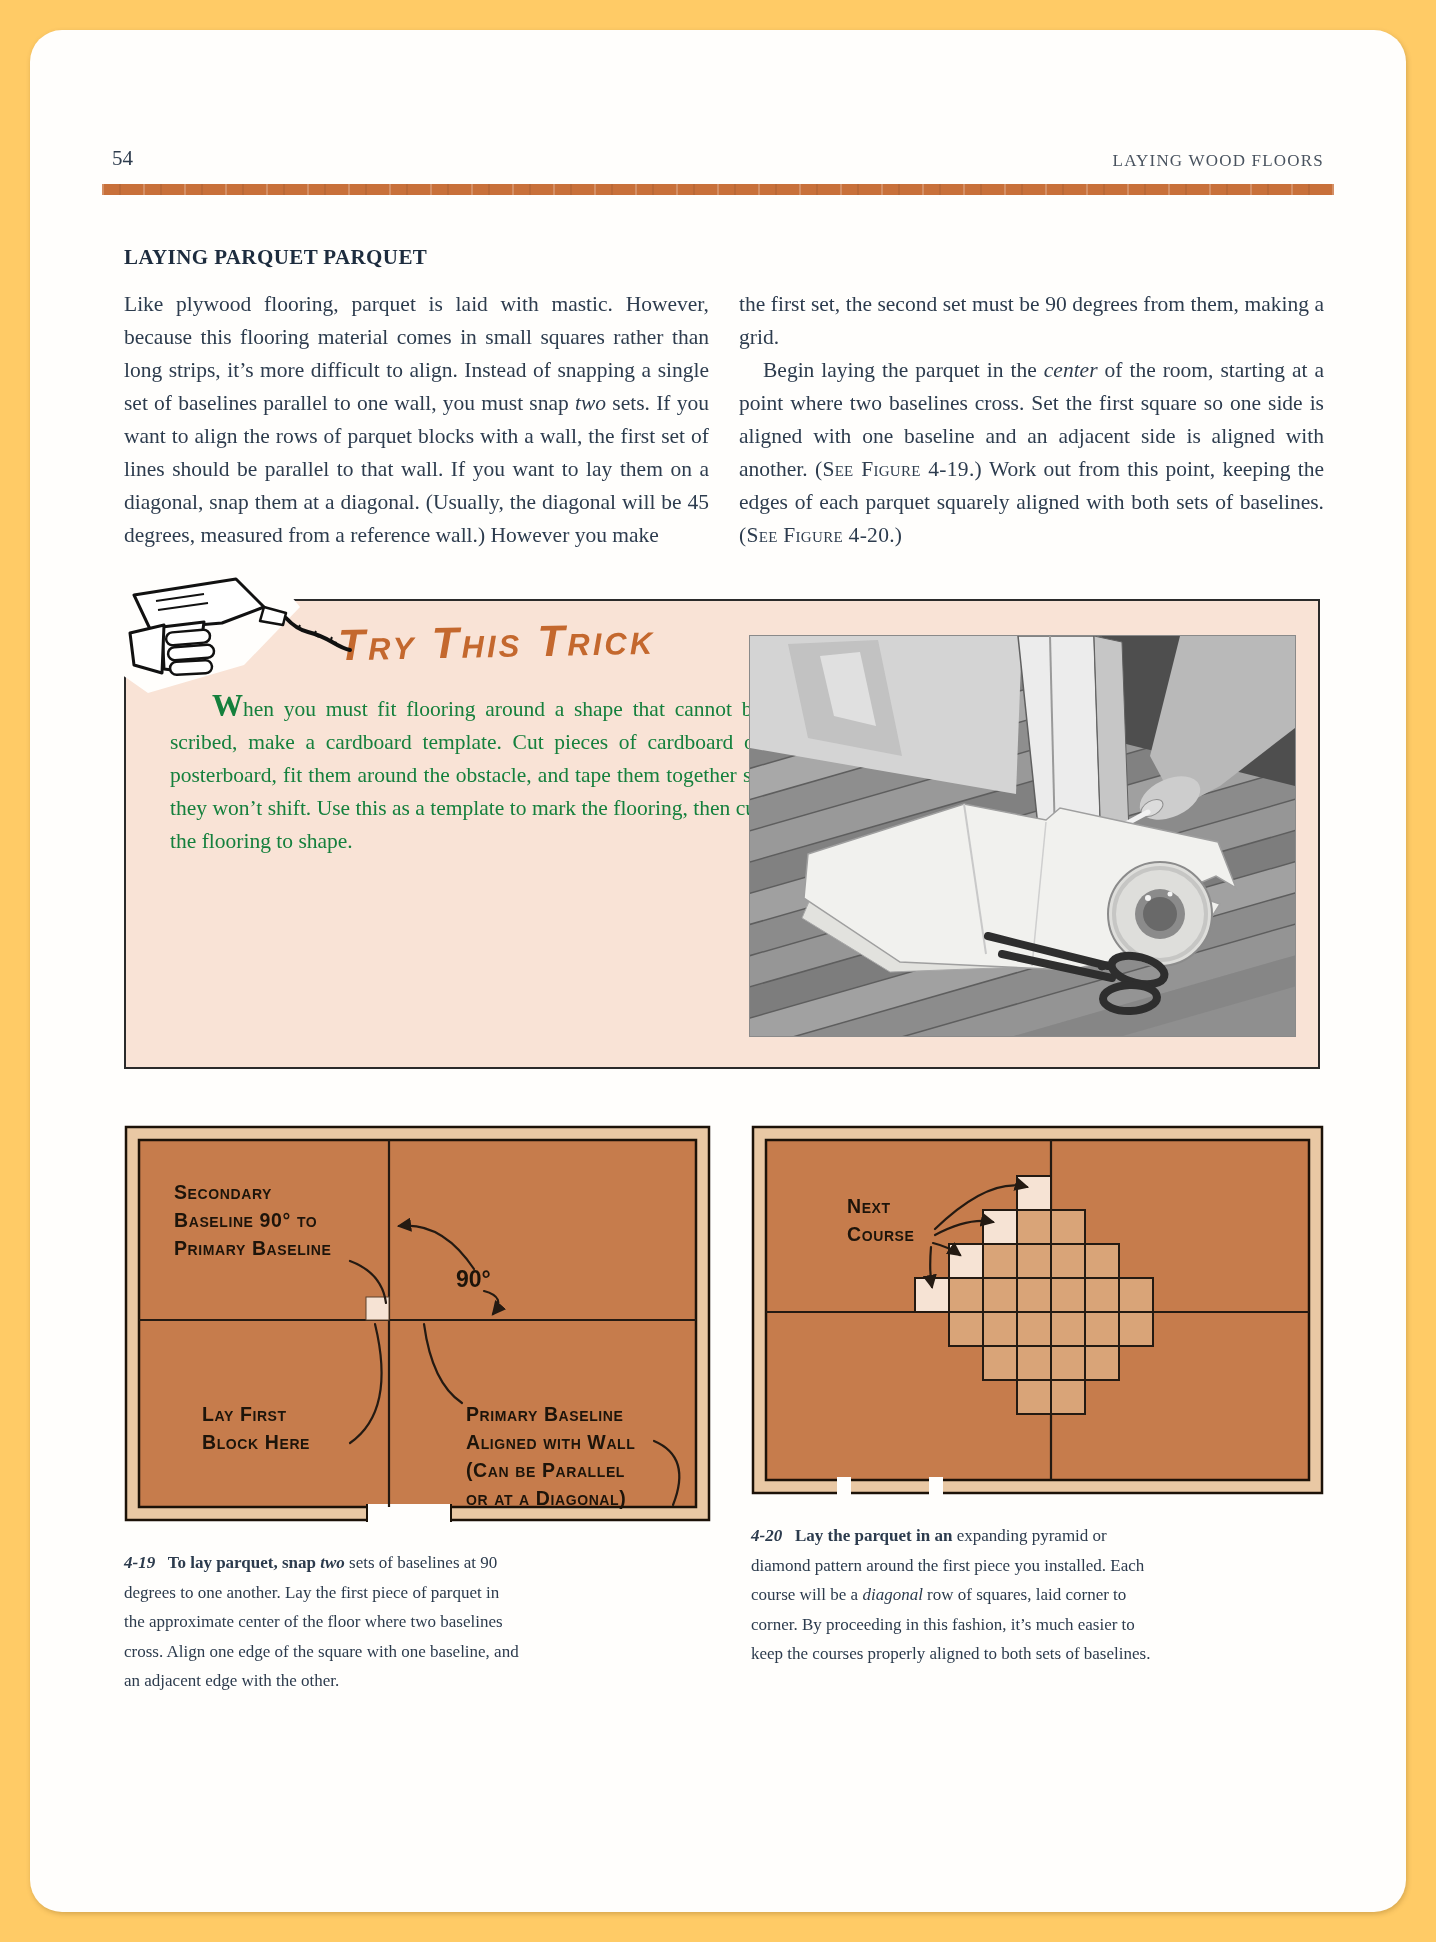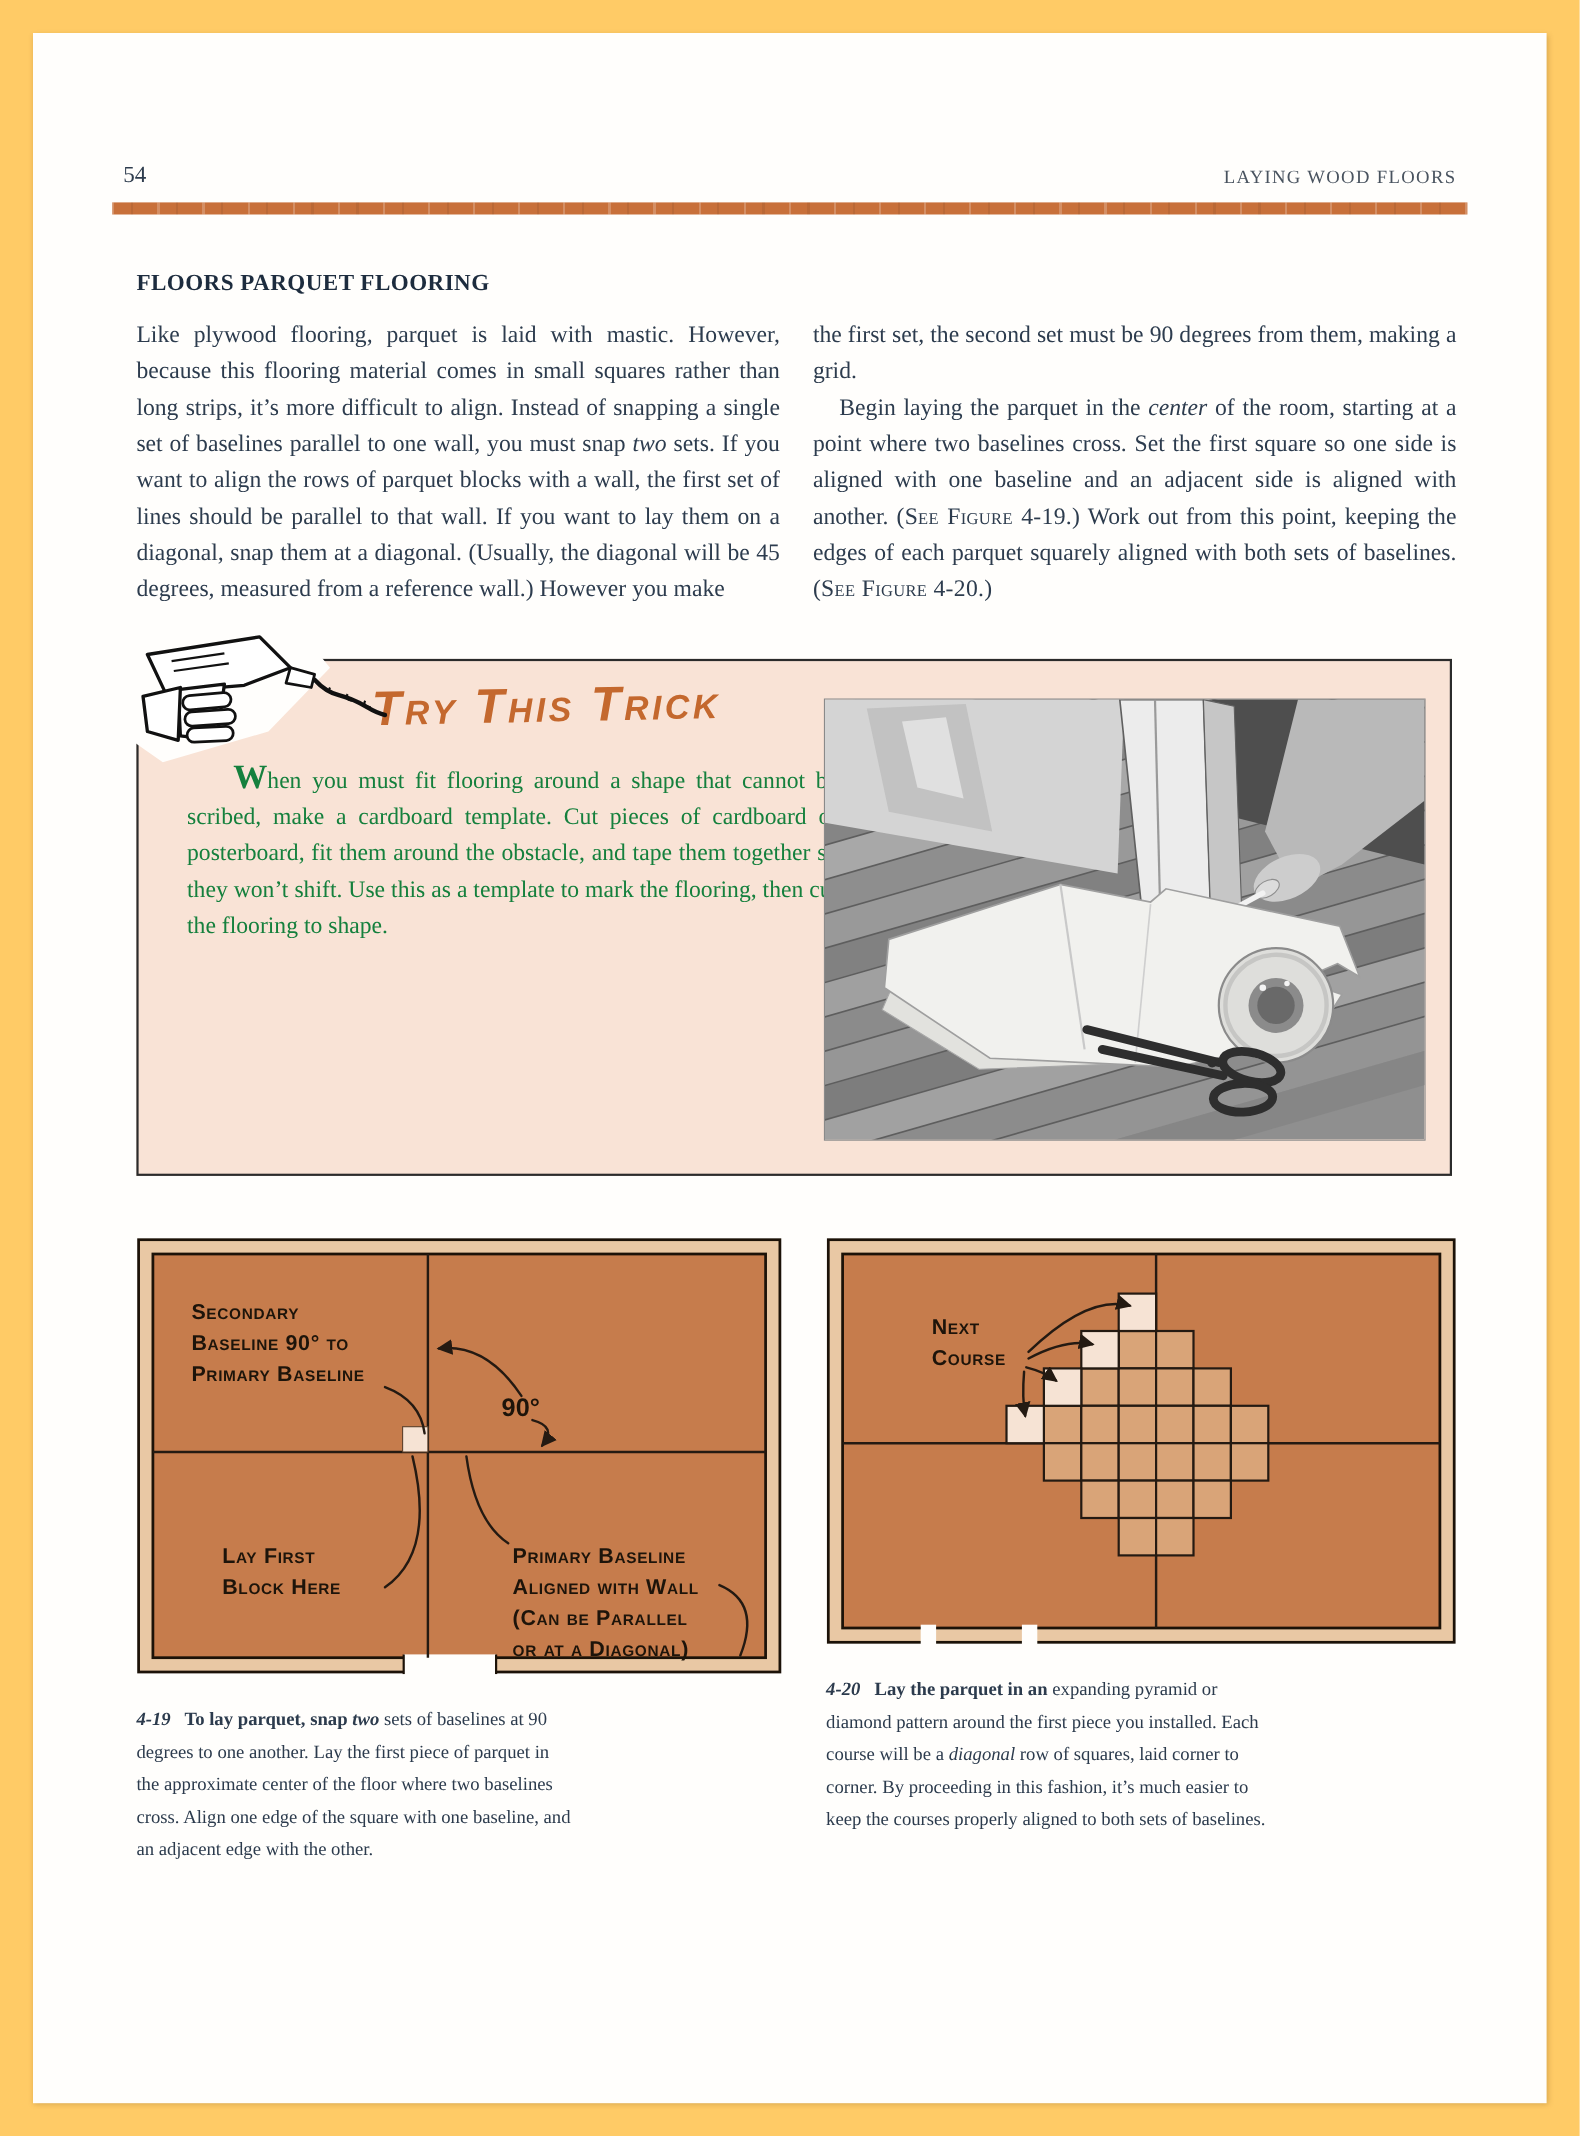--- a/index.html
+++ b/index.html
@@ -8,20 +8,21 @@
     background:#ffcb66;
     font-family:"Liberation Serif",serif;
     overflow:hidden;
     position:relative;
   }
   .page{
     position:absolute;left:30px;top:30px;
     width:1376px;height:1882px;
     background:#fffefc;
     box-shadow:1px 2px 5px rgba(90,60,10,.25);
+    border-radius:32px;
   }
   .content{padding:0 82px;}
 
   
   .pagehead{display:flex;justify-content:space-between;align-items:flex-end;padding-top:100px;}
   .pagenum{font-size:21px;color:#2e3c4d;}
   .runhead{font-size:17px;letter-spacing:1.2px;color:#49535f;margin-top:21px;}
   .rule{height:11px;margin:13px -10px 0 -10px;background:#c8703a;
         background-image:repeating-linear-gradient(90deg,rgba(255,255,255,.22) 0 2px,rgba(0,0,0,0) 2px 17px,rgba(0,0,0,.07) 17px 19px,rgba(0,0,0,0) 19px 41px);}
 
@@ -72,21 +73,21 @@
 
 <div class="page">
   <div class="content">
 
     <div class="pagehead">
       <span class="pagenum">54</span>
       <span class="runhead">LAYING WOOD FLOORS</span>
     </div>
     <div class="rule"></div>
 
-    <h2 class="sechead">FLOORS PARQUET FLOORING</h2>
+    <h2 class="sechead">LAYING PARQUET PARQUET</h2>
 
     <div class="cols">
       <div class="col">
         <p><span>Like plywood flooring, parquet is laid with mastic. However, because this flooring material comes in small squares rather than long strips, it’s more difficult to align. Instead of snapping a single set of baselines parallel to one wall, you must snap </span><span class="seg-i">two</span><span> sets. If you want to align the rows of parquet blocks with a wall, the first set of lines should be parallel to that wall. If you want to lay them on a diagonal, snap them at a diagonal. (Usually, the diagonal will be 45 degrees, measured from a reference wall.) However you make</span></p>
       </div>
       <div class="col">
         <p><span>the first set, the second set must be 90 degrees from them, making a grid.</span></p>
         <p class="indented"><span>Begin laying the parquet in the </span><span class="seg-i">center</span><span> of the room, starting at a point where two baselines cross. Set the first square so one side is aligned with one baseline and an adjacent side is aligned with another. </span><span class="seg-sc">(See Figure 4-19.)</span><span> Work out from this point, keeping the edges of each parquet squarely aligned with both sets of baselines. </span><span class="seg-sc">(See Figure 4-20.)</span></p>
       </div>
     </div>

